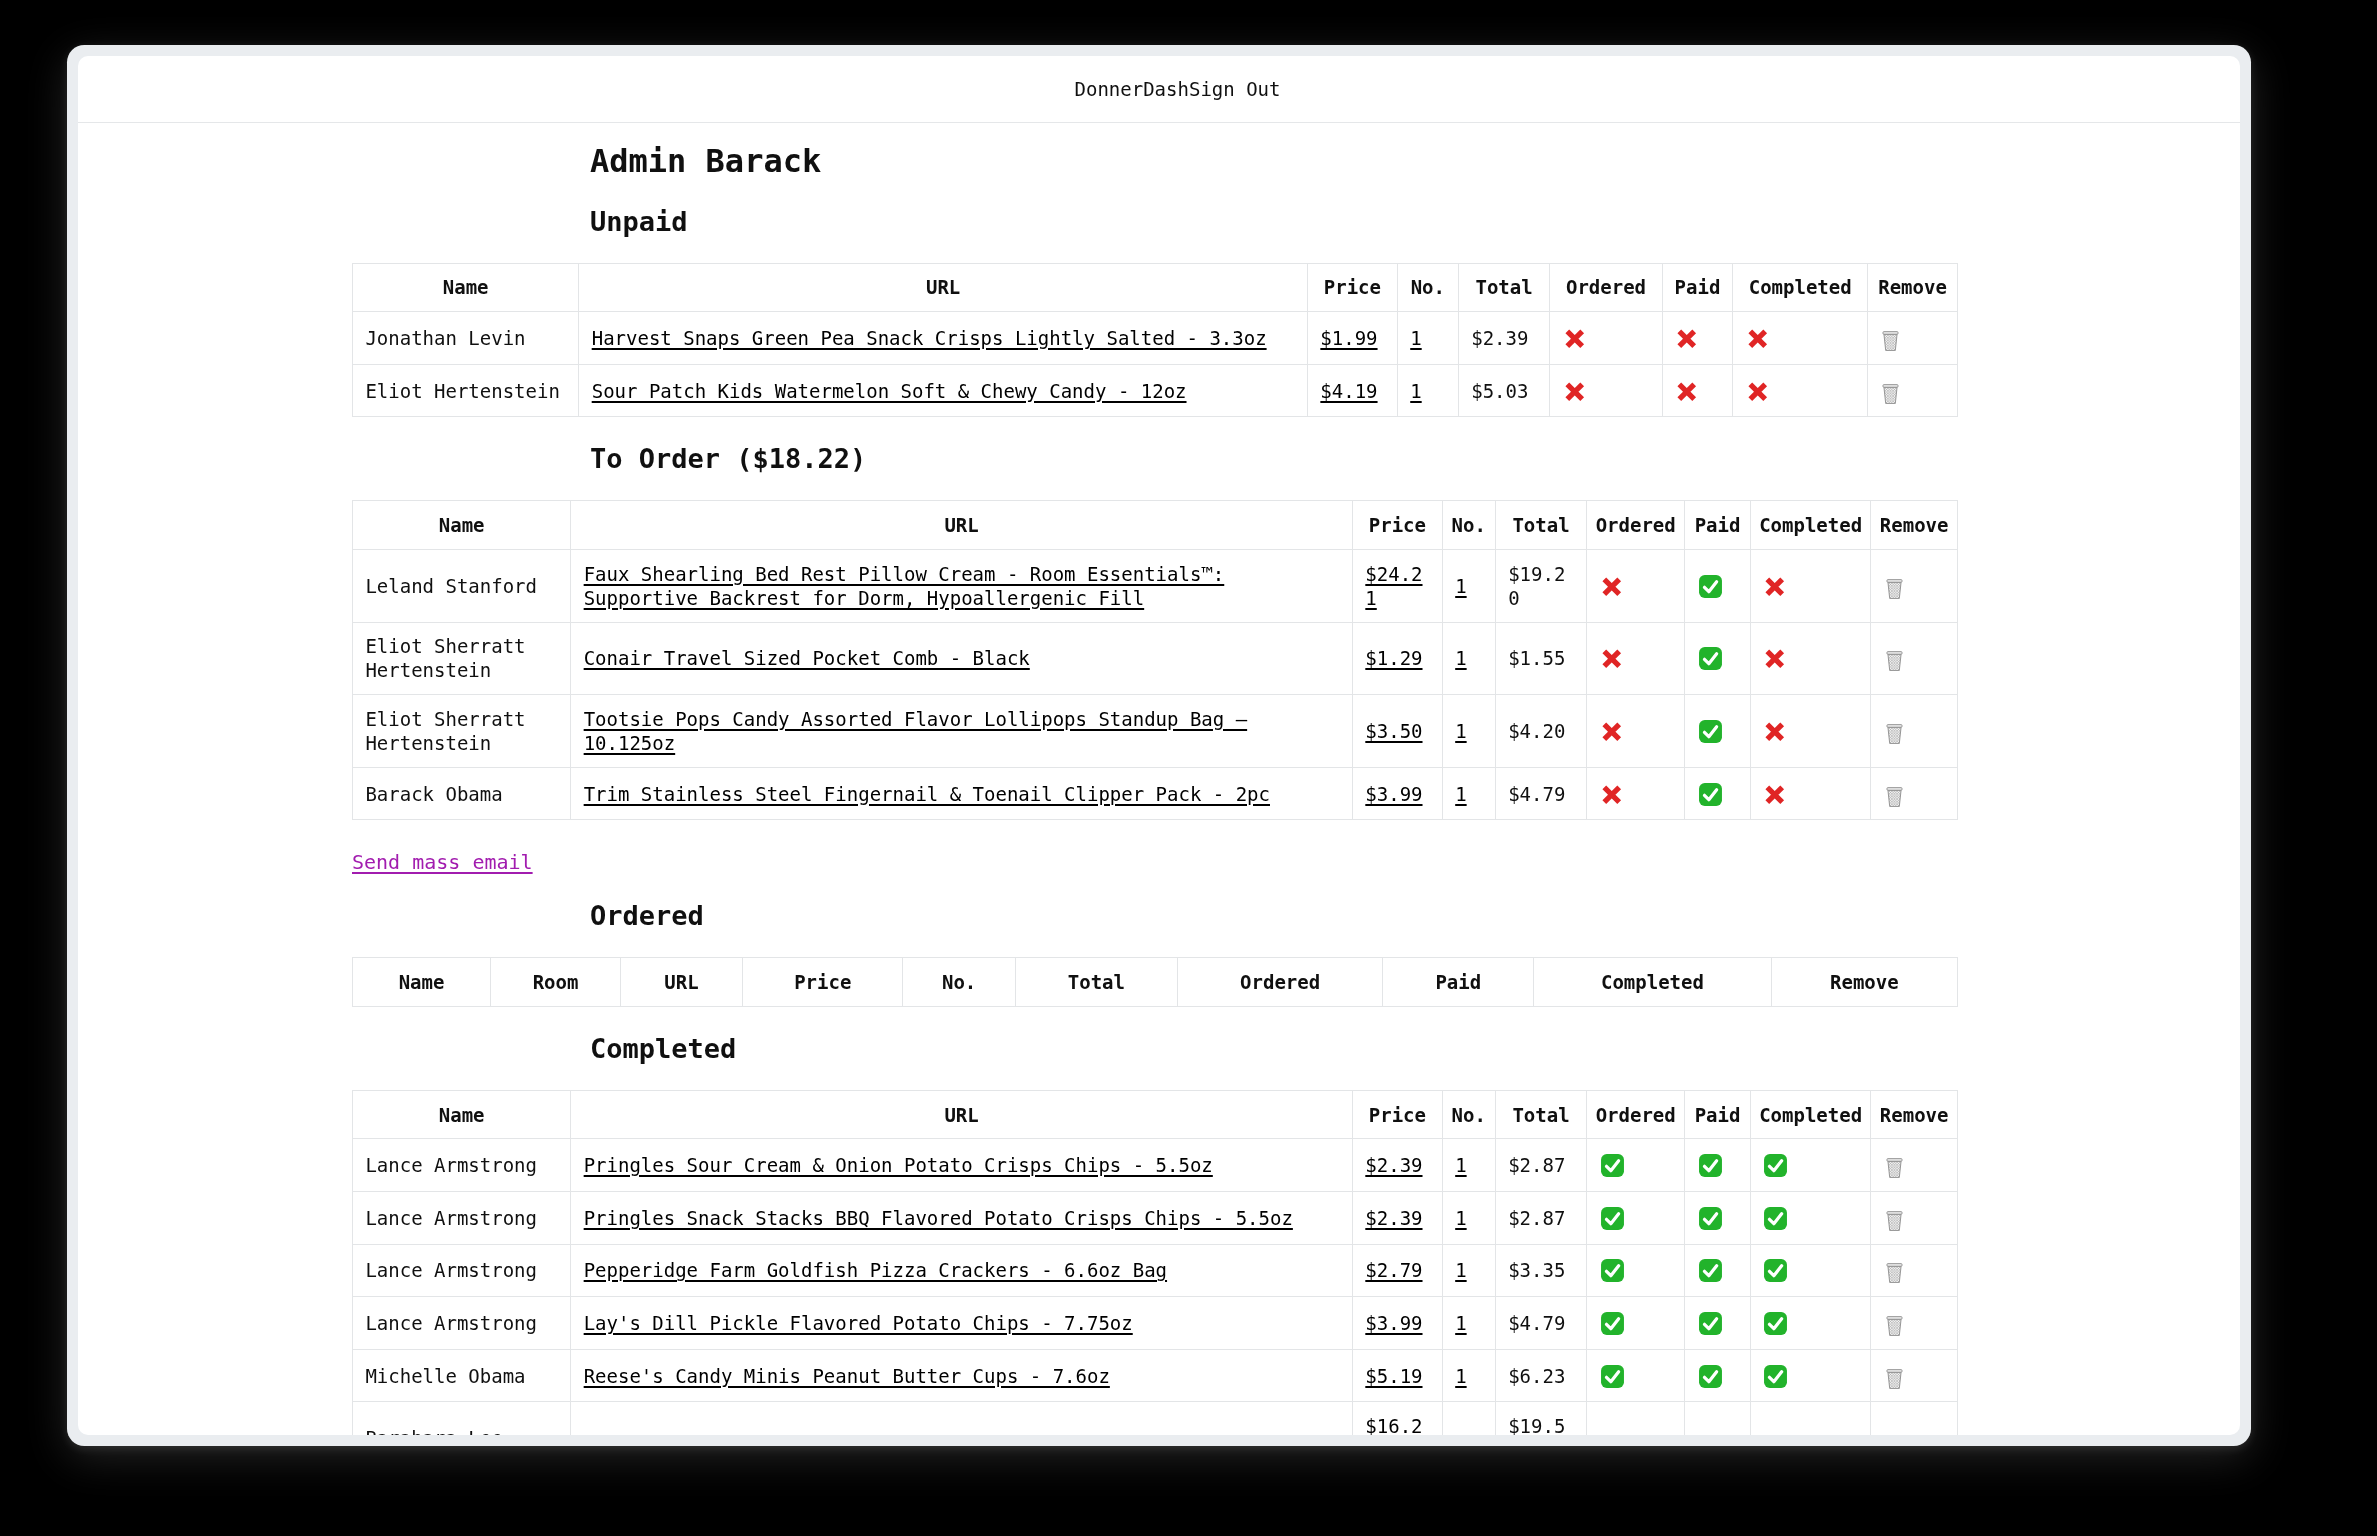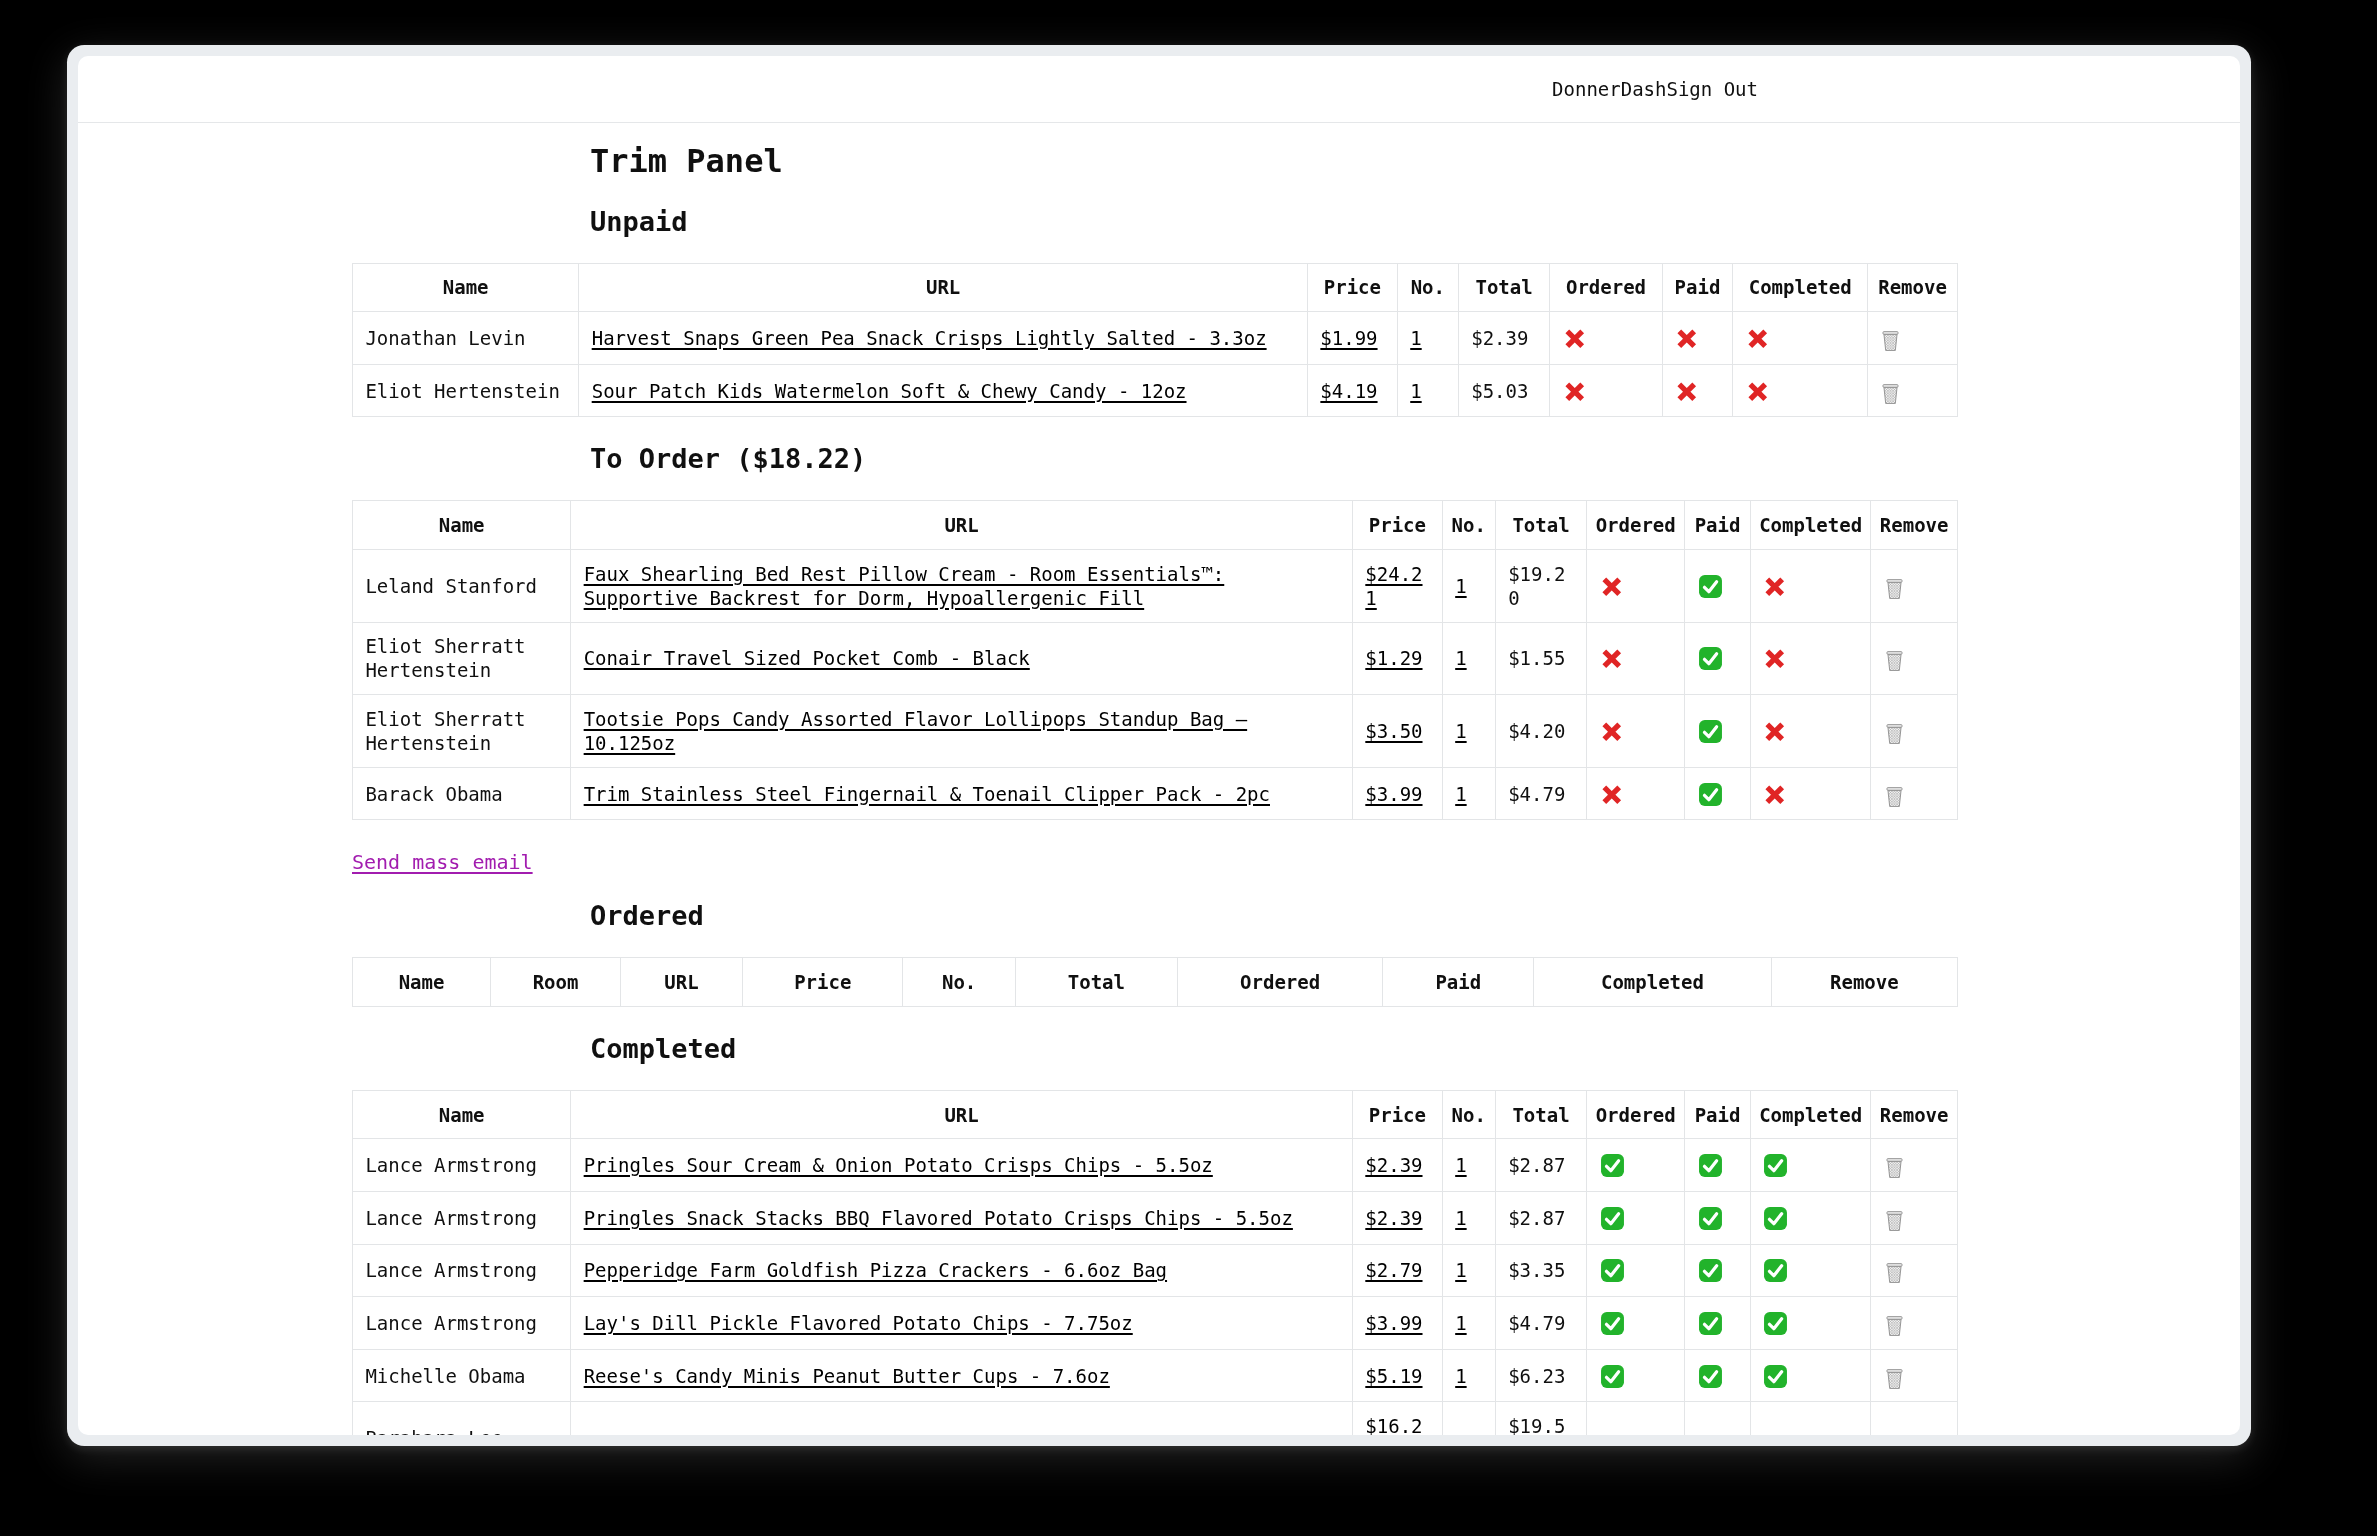--- a/index.html
+++ b/index.html
@@ -11,21 +11,21 @@
   .window-frame{
     position:absolute;left:67px;top:45px;width:2184px;height:1401px;
     background:#eaedf0;border-radius:17.3px;
     box-shadow:0 11px 43px rgba(255,255,255,.14),0 2.5px 10px rgba(255,255,255,.10);
   }
   .window{
     position:absolute;left:11px;top:11px;width:2162px;height:1379px;
     background:#fff;border-radius:10px;overflow:hidden;
   }
   nav{
-    height:66px;display:flex;align-items:center;justify-content:flex-end;
+    height:66px;display:flex;align-items:center;justify-content:center;
     padding:0 482px 0 519px;border-bottom:1.2px solid #e5e7e9;
   }
   nav a{font-size:19px;font-weight:500;color:#101010;text-decoration:none;white-space:nowrap}
   main{padding:18.6px 0 0 274px}
   h1{font-size:32px;font-weight:700;line-height:38px;margin:0 0 0 238px}
   h2{font-size:27px;font-weight:700;line-height:32px;margin:26px 0 25px 238px}
   table{border-collapse:collapse;table-layout:fixed;width:1606px;background:#fff}
   th,td{border:1.2px solid #e3e5e7;font-size:19px;line-height:24px;vertical-align:middle;overflow:hidden}
   th{font-weight:700;text-align:center;padding:11.8px 7.4px}
   td{text-align:left;padding:11.8px 12.4px;word-wrap:break-word}
@@ -55,21 +55,21 @@
 
 <div class="window-frame">
   <div class="window">
 
     <nav>
       <a href="#">DonnerDash</a>
       <a href="#">Sign Out</a>
     </nav>
 
     <main>
-      <h1>Trim Panel</h1>
+      <h1>Admin Barack</h1>
 
       <h2>Unpaid</h2>
       <table class="grid">
         <colgroup>
           <col style="width:14.1%">
             <col style="width:45.4%">
             <col style="width:5.6%">
           <col style="width:3.8%">
             <col style="width:5.7%">
             <col style="width:7.0%">

